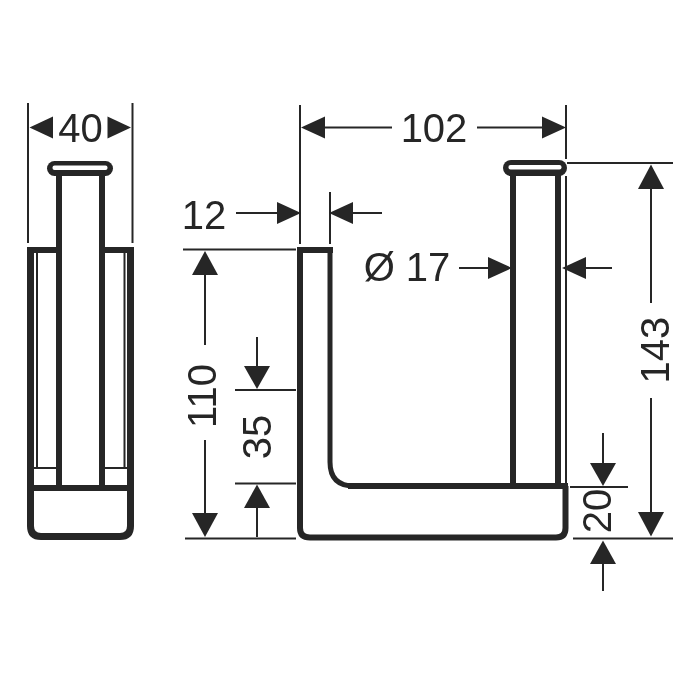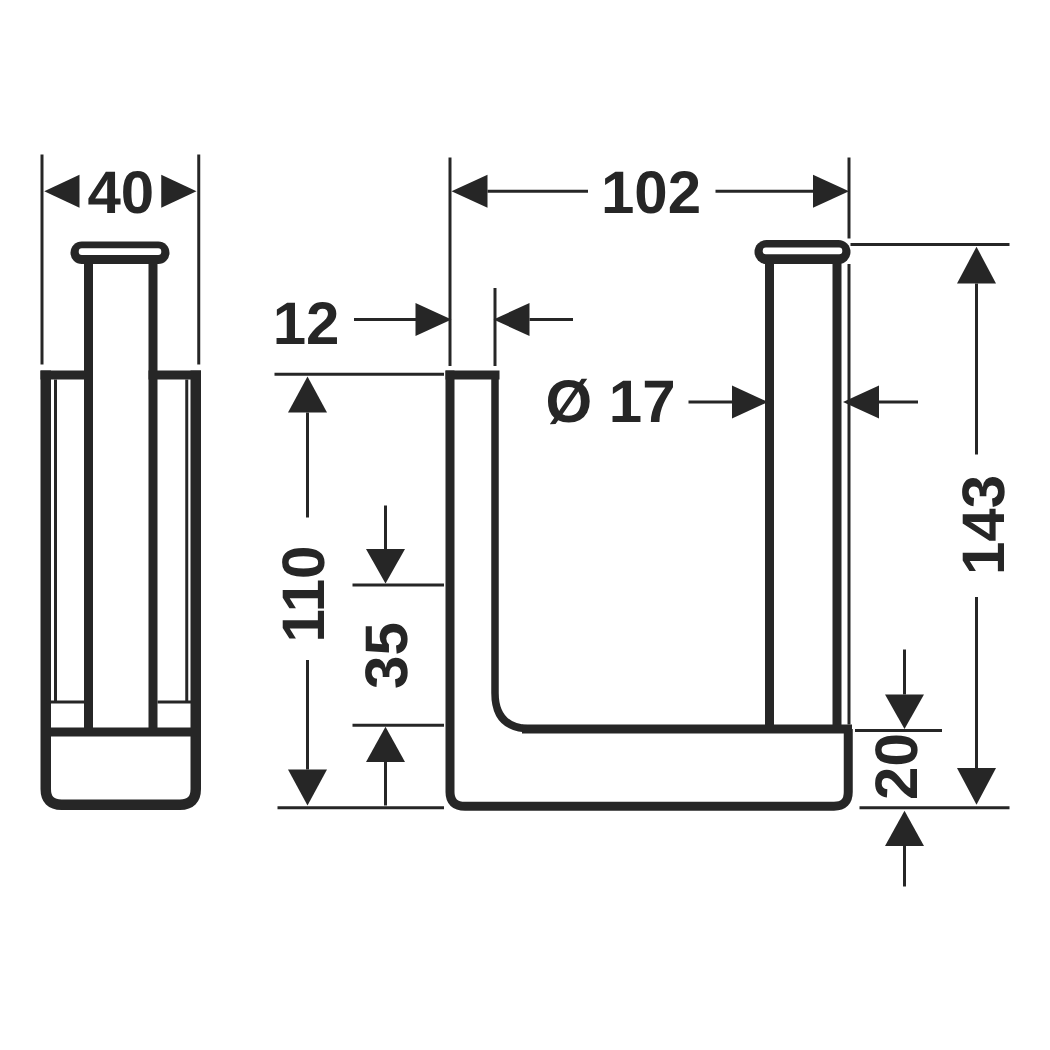--- a/index.html
+++ b/index.html
@@ -3,21 +3,21 @@
 <meta charset="utf-8">
 <style>
   :root{ --line-color:#262626; --bg-color:#ffffff; }
   html,body{ margin:0; padding:0; }
   body{
     width:700px; height:700px;
     background:var(--bg-color);
     font-family:"Liberation Sans", sans-serif;
     overflow:hidden;
   }
-  .canvas{ position:relative; width:700px; height:700px;font-weight:bold; }
+  .canvas{ position:relative; width:700px; height:700px; }
   
   .s2{ stroke:var(--line-color); stroke-width:2;  fill:none; }
   .s5{ stroke:var(--line-color); stroke-width:5;  fill:none; }
   .s6{ stroke:var(--line-color); stroke-width:6;  fill:none; }
   .s7{ stroke:var(--line-color); stroke-width:7;  fill:none; stroke-linejoin:round; }
   .outline{ stroke-linejoin:round; }
   .arr{ fill:var(--line-color); stroke:none; }
   .solid{ fill:var(--line-color); stroke:none; }
   .hl{ fill:var(--bg-color); stroke:none; }
   text.dim{

